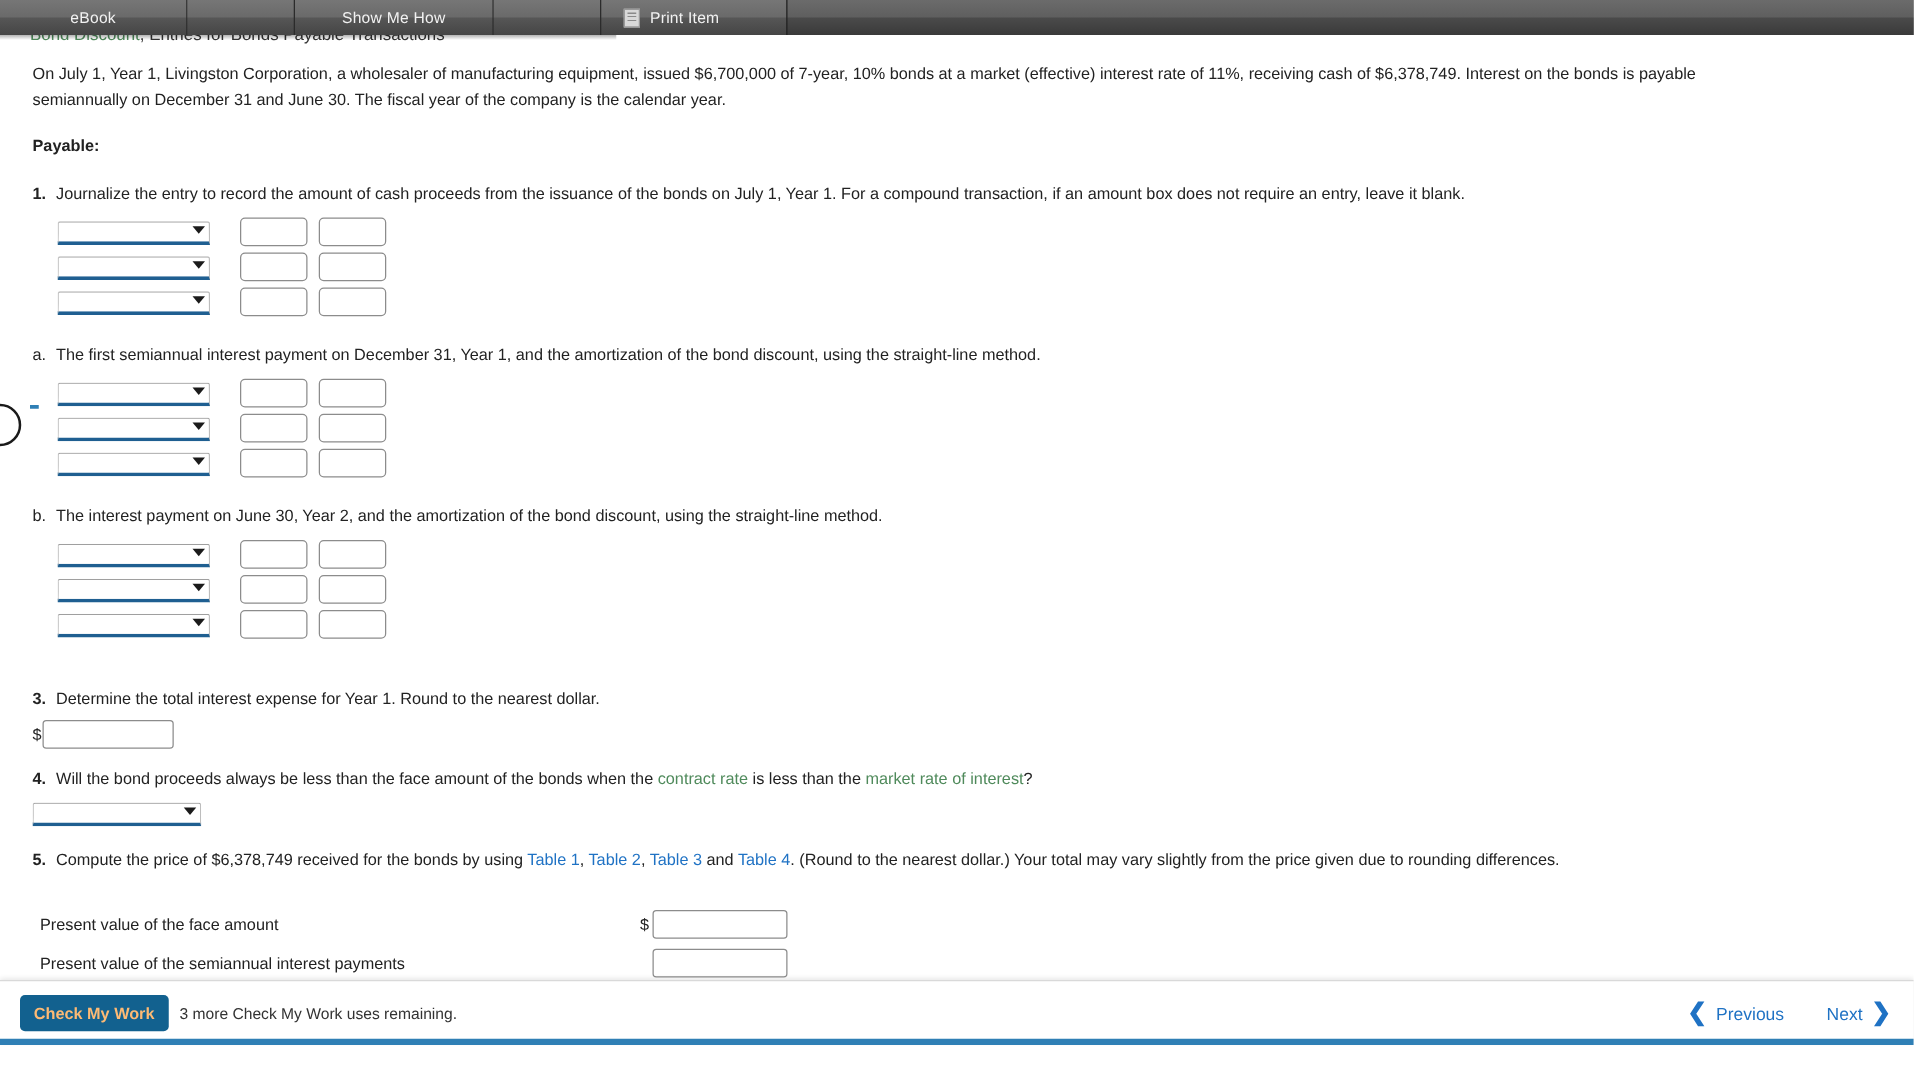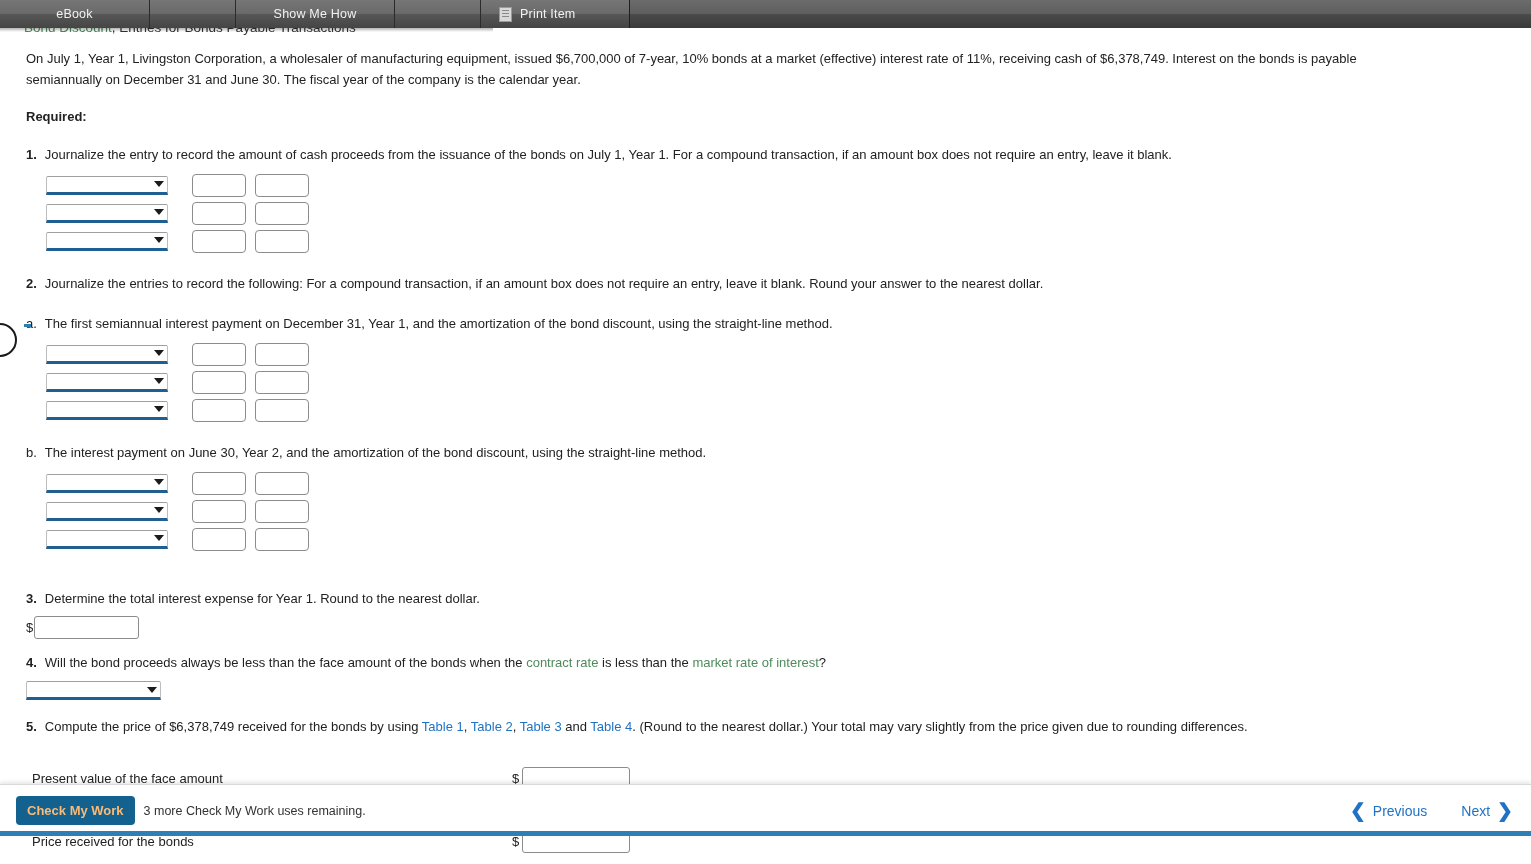--- a/index.html
+++ b/index.html
@@ -307,21 +307,21 @@
   <div class="content">
 
     <div class="qtitle">
       <span class="green">Bond Discount</span><span>, Entries for Bonds Payable Transactions</span>
     </div>
 
     <div class="body-area">
 
       <p class="para">On July 1, Year 1, Livingston Corporation, a wholesaler of manufacturing equipment, issued $6,700,000 of 7-year, 10% bonds at a market (effective) interest rate of 11%, receiving cash of $6,378,749. Interest on the bonds is payable semiannually on December 31 and June 30. The fiscal year of the company is the calendar year.</p>
 
-      <div class="required">Required:</div>
+      <div class="required">Payable:</div>
 
       <div class="qitem">
         <span class="num">1.</span><span class="numspace"></span><span>Journalize the entry to record the amount of cash proceeds from the issuance of the bonds on July 1, Year 1. For a compound transaction, if an amount box does not require an entry, leave it blank.</span>
       </div>
       <div class="jgrid">
         <div class="jrow">
           <span class="sel-wrap">
             <select class="acct"><option></option></select>
             <span class="sel-arrow"></span>
           </span>
@@ -339,23 +339,20 @@
         <div class="jrow">
           <span class="sel-wrap">
             <select class="acct"><option></option></select>
             <span class="sel-arrow"></span>
           </span>
           <input class="amt" type="text" value="" style="">
           <input class="amt" type="text" value="" style="">
         </div>
       </div>
 
-      <div class="qitem">
-        <span class="num">2.</span><span class="numspace"></span><span>Journalize the entries to record the following: For a compound transaction, if an amount box does not require an entry, leave it blank. Round your answer to the nearest dollar.</span>
-      </div>
 
       <div class="qitem">
         <span class="num sub">a.</span><span class="numspace"></span><span>The first semiannual interest payment on December 31, Year 1, and the amortization of the bond discount, using the straight-line method.</span>
       </div>
       <div class="jgrid">
         <div class="jrow">
           <span class="sel-wrap">
             <select class="acct"><option></option></select>
             <span class="sel-arrow"></span>
           </span>

